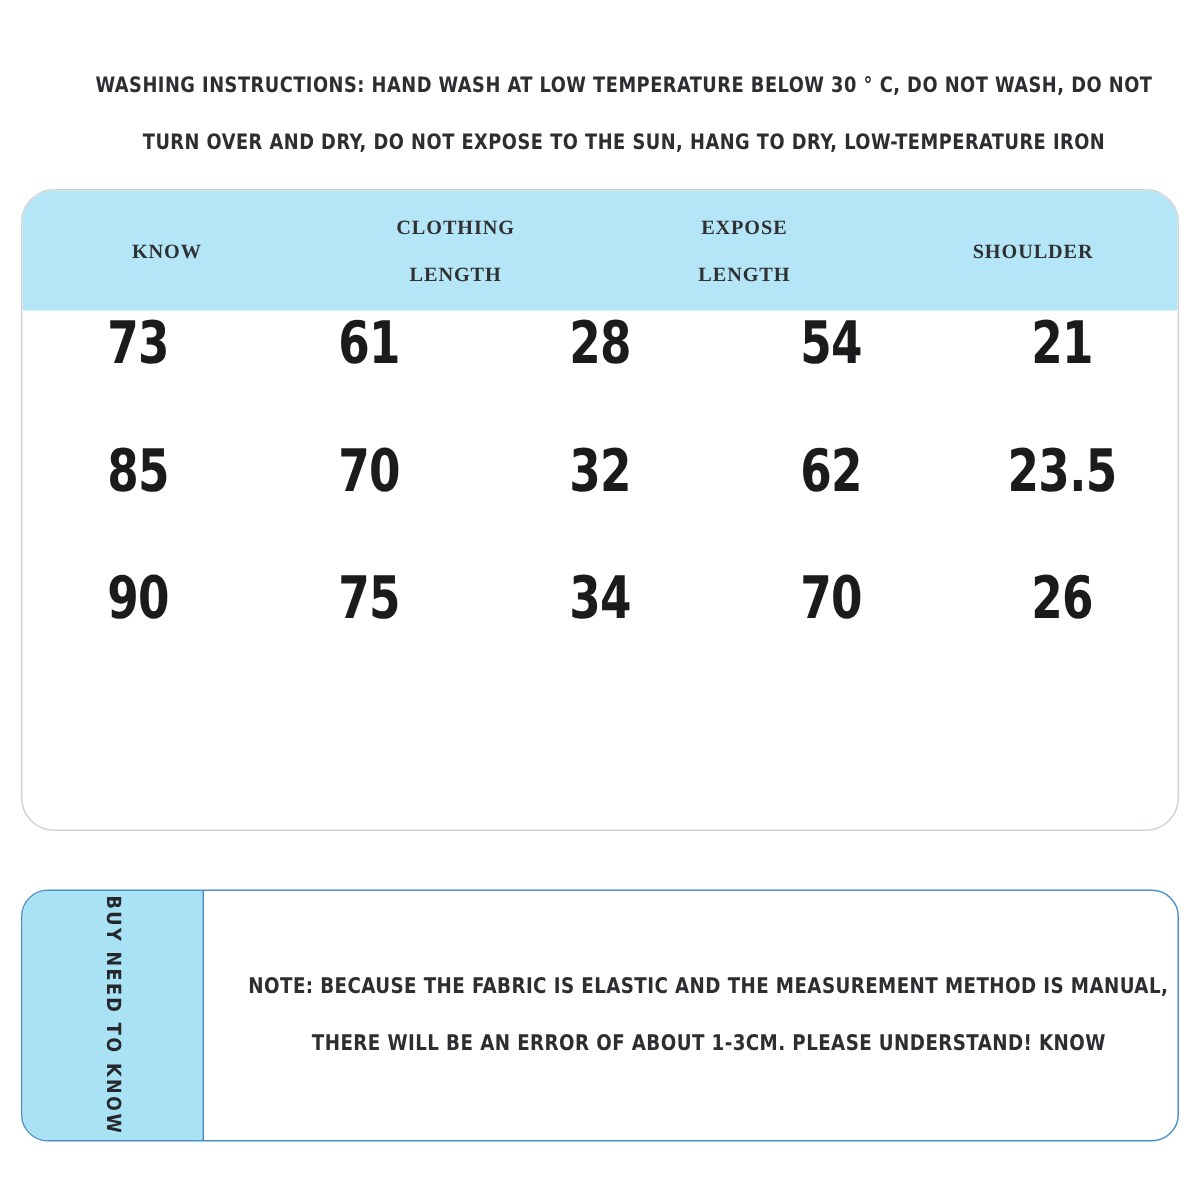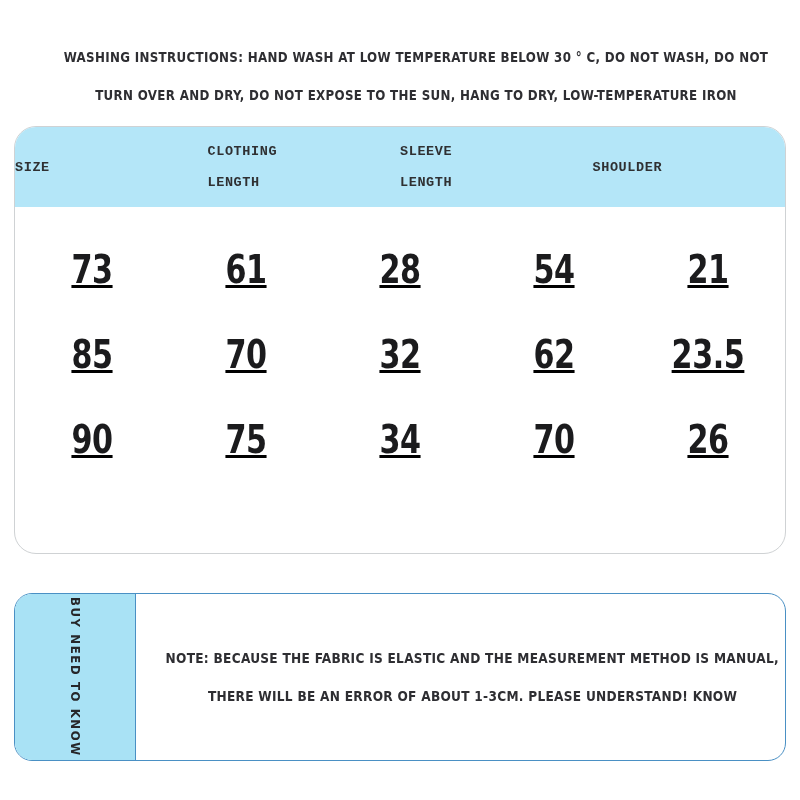--- a/index.html
+++ b/index.html
@@ -51,38 +51,38 @@
     overflow: hidden;
   }
   .thead {
     display: flex;
     background: #b4e6f8;
     height: 80px;
     align-items: center;
   }
   .th {
     flex: 1 1 0;
-    font-family: Liberation Mono, monospace;
+    text-align: center;
+    font-family: Liberation Serif, serif;
     font-size: 13.5px;
     font-weight: 700;
     letter-spacing: 0.6px;
     color: #2f3032;
     line-height: 31px;
   }
   .th-l1, .th-l2 { display: block; }
   .th-l2:empty { display: none; }
 
   .tbody {
     display: block;
   }
   .trow {
     display: flex;
     height: 85px;
-    align-items: flex-end;
-    text-decoration: underline;
+    align-items: flex-start;
   }
   .td {
     flex: 1 1 0;
     text-align: center;
     font-family: "DejaVu Sans Condensed", "Liberation Sans Narrow", "Liberation Sans", sans-serif;
     font-size: 39px;
     font-weight: 600;
     color: #1b1b1d;
     letter-spacing: -0.5px;
     transform: scaleX(0.86);
@@ -148,29 +148,29 @@
 
 <div class="wash-block">
   <span class="wash-line">WASHING INSTRUCTIONS: HAND WASH AT LOW TEMPERATURE BELOW 30 ° C, DO NOT WASH, DO NOT</span>
   <span class="wash-line">TURN OVER AND DRY, DO NOT EXPOSE TO THE SUN, HANG TO DRY, LOW-TEMPERATURE IRON</span>
 </div>
 
 <div class="size-card">
 
   <div class="thead">
     <div class="th">
-      <span class="th-l1">SIZE</span>
+      <span class="th-l1">KNOW</span>
 
     </div>
     <div class="th">
       <span class="th-l1">CLOTHING</span>
       <span class="th-l2">LENGTH</span>
     </div>
     <div class="th">
-      <span class="th-l1">SLEEVE</span>
+      <span class="th-l1">EXPOSE</span>
       <span class="th-l2">LENGTH</span>
     </div>
     <div class="th">
       <span class="th-l1">SHOULDER</span>
     </div>
   </div>
 
   <div class="tbody">
 
     <div class="trow">

